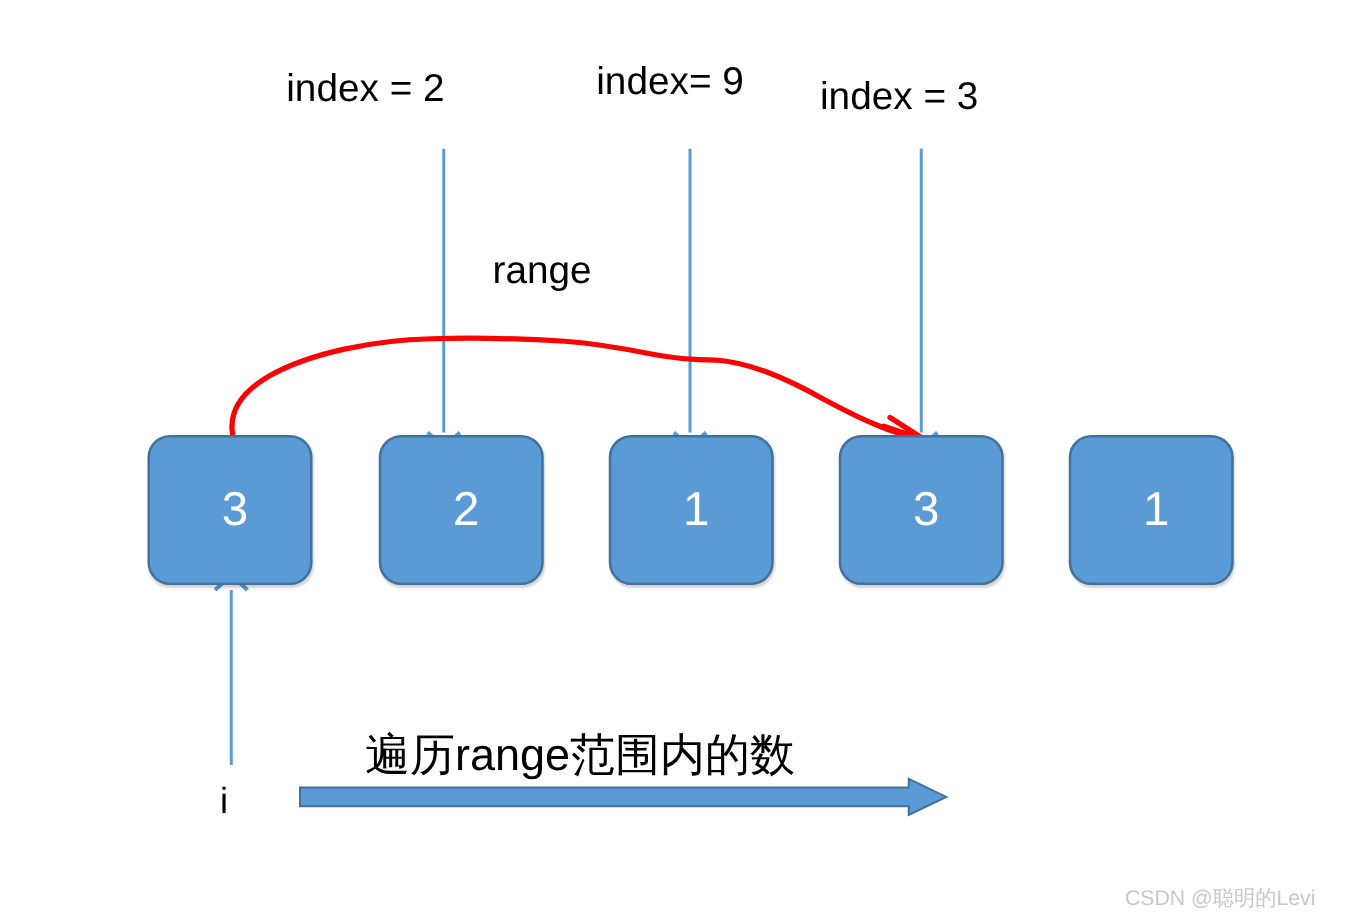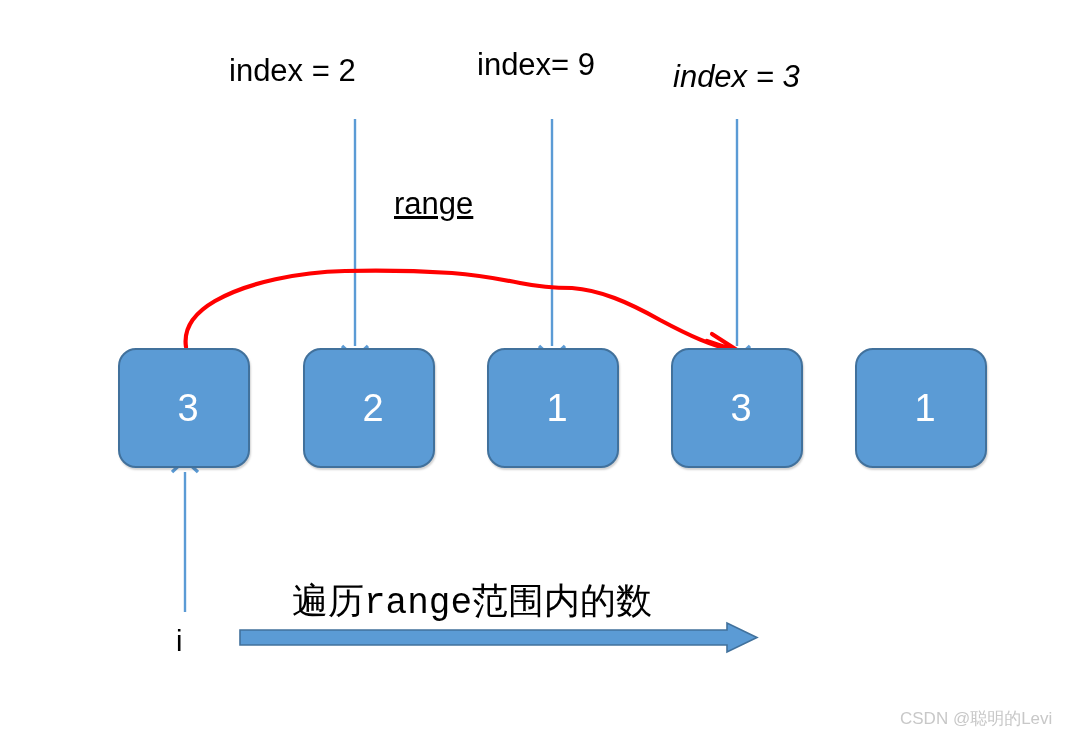--- a/index.html
+++ b/index.html
@@ -20,28 +20,28 @@
   .label {
     position: absolute;
     color: #000000;
     font-family: "Liberation Sans", sans-serif;
     font-size: 31px;
     line-height: 1.0;
     white-space: nowrap;
   }
   #label-index-1 { left: 229px; top: 55px; }
   #label-index-2 { left: 477px; top: 49px; }
-  #label-index-3 { left: 673px; top: 61px; font-style: italic; }
-  #label-range   { left: 394px; top: 188px; text-decoration: underline; }
+  #label-index-3 { left: 656px; top: 61px; }
+  #label-range   { left: 394px; top: 200px; }
   #label-i       { left: 176px; top: 627px; font-size: 29px; }
   #label-traverse {
     left: 292px;
     top: 586px;
     font-size: 36px;
-    font-family: Liberation Mono, monospace;
+    font-family: Liberation Sans, sans-serif;
   }
   .box {
     position: absolute;
     top: 348px;
     width: 132px;
     height: 120px;
     background: #5B9BD5;
     border: 2px solid #41719C;
     border-radius: 18px;
     box-sizing: border-box;

